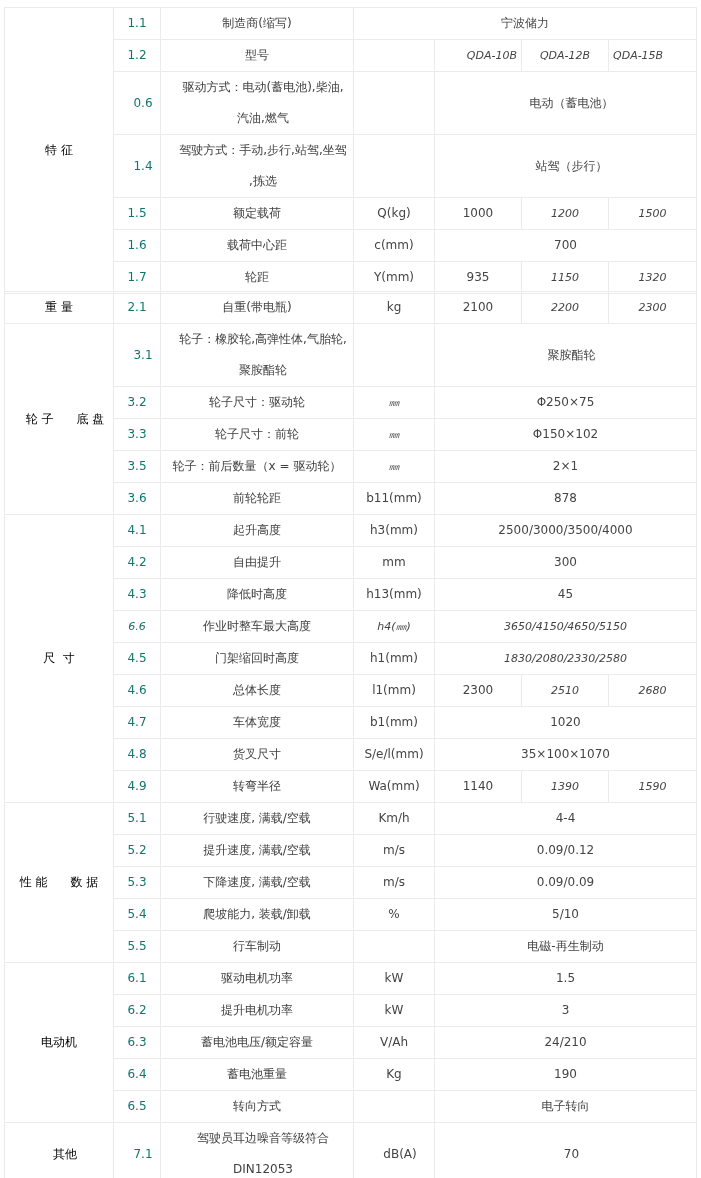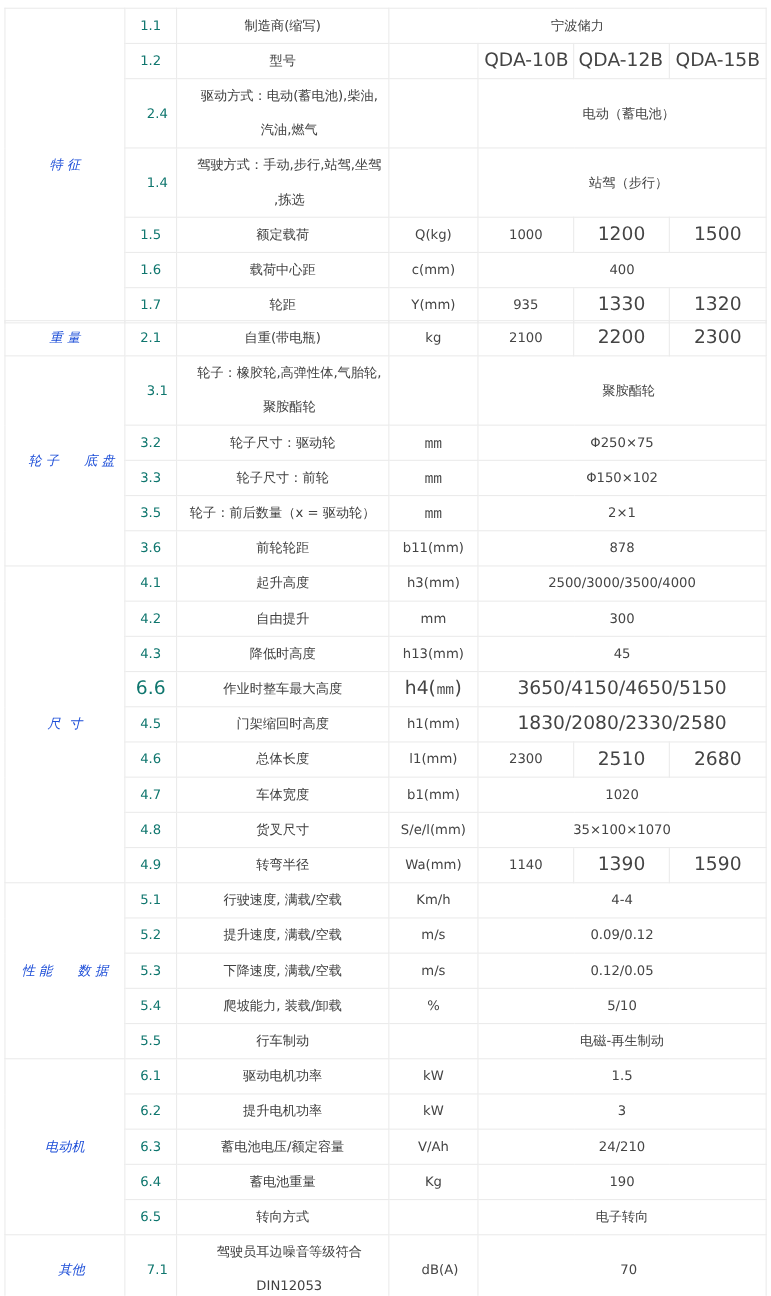--- a/index.html
+++ b/index.html
@@ -4,23 +4,23 @@
   <style>
     html, body { margin: 0; padding: 0; background: #ffffff; }
     body { width: 701px; height: 1178px; position: relative; overflow: hidden;
            font-family: "DejaVu Sans", "Liberation Sans", sans-serif; color: #333333; font-size: 12px; }
     table.spec { position: absolute; left: 4px; top: 7px; border-collapse: collapse; table-layout: fixed; width: 692px; }
     table.spec td { border: 1px solid #ebebeb; padding: 0 4px; text-align: center; vertical-align: middle;
                     white-space: nowrap; overflow: hidden; line-height: 31px; }
     td.num { text-align: right; padding-right: 3px; color: #0f766e; }
     td.desc { color: #404040; }
     td.desc.multi { line-height: 31px; white-space: normal; }
-    td.cat { color: #1d4ed8; letter-spacing: 0; font-style: italic; }
+    td.cat { color: #000000; letter-spacing: 0; }
     td.val, td.unit { color: #444; }
-    td.small { font-size: 17px; }
+    td.small { font-size: 11px; font-style: italic; }
     .ln { display: block; }
     col.c1 { width: 109px; } col.c2 { width: 47px; } col.c3 { width: 193px; }
     col.c4 { width: 81px; }  col.c5 { width: 87px; } col.c6 { width: 87px; } col.c7 { width: 88px; }
     tr.h31 td { height: 31px; }
     tr.h63 td { height: 62px; padding-left: 16px; }
   </style>
 </head>
 <body>
 
 <table class="spec">
@@ -40,26 +40,26 @@
       <td class="num">1.1</td>
       <td class="desc">制造商(缩写)</td>
       <td class="val" colspan="4">宁波储力</td>
     </tr>
 
     <tr class="h31">
       <td class="num">1.2</td>
       <td class="desc">型号</td>
       <td class="unit"></td>
       <td class="val small" style="text-align:right">QDA-10B</td>
-      <td class="val small" style="text-align:left">QDA-12B</td>
-      <td class="val small" style="text-align:center">QDA-15B</td>
+      <td class="val small" style="text-align:center">QDA-12B</td>
+      <td class="val small" style="text-align:left">QDA-15B</td>
     </tr>
 
     <tr class="h63">
-      <td class="num">2.4</td>
+      <td class="num">0.6</td>
       <td class="desc multi">
         <span class="ln">驱动方式：电动(蓄电池),柴油,</span>
         <span class="ln">汽油,燃气</span>
       </td>
       <td class="unit"></td>
       <td class="val" colspan="3">电动（蓄电池）</td>
     </tr>
 
     <tr class="h63">
       <td class="num">1.4</td>
@@ -77,29 +77,29 @@
       <td class="unit">Q(kg)</td>
       <td class="val">1000</td>
       <td class="val small">1200</td>
       <td class="val small">1500</td>
     </tr>
 
     <tr class="h31">
       <td class="num">1.6</td>
       <td class="desc">载荷中心距</td>
       <td class="unit">c(mm)</td>
-      <td class="val" colspan="3">400</td>
+      <td class="val" colspan="3">700</td>
     </tr>
 
     <tr class="h31">
       <td class="num">1.7</td>
       <td class="desc">轮距</td>
       <td class="unit">Y(mm)</td>
       <td class="val">935</td>
-      <td class="val small">1330</td>
+      <td class="val small">1150</td>
       <td class="val small">1320</td>
     </tr>
 
   </tbody>
 </table>
 
 <table class="spec" style="top:291px">
   <colgroup>
     <col class="c1">
       <col class="c2">
@@ -240,21 +240,21 @@
       <td class="num">5.2</td>
       <td class="desc">提升速度, 满载/空载</td>
       <td class="unit">m/s</td>
       <td class="val" colspan="3">0.09/0.12</td>
     </tr>
 
     <tr class="h31">
       <td class="num">5.3</td>
       <td class="desc">下降速度, 满载/空载</td>
       <td class="unit">m/s</td>
-      <td class="val" colspan="3">0.12/0.05</td>
+      <td class="val" colspan="3">0.09/0.09</td>
     </tr>
 
     <tr class="h31">
       <td class="num">5.4</td>
       <td class="desc">爬坡能力, 装载/卸载</td>
       <td class="unit">%</td>
       <td class="val" colspan="3">5/10</td>
     </tr>
 
     <tr class="h31">

